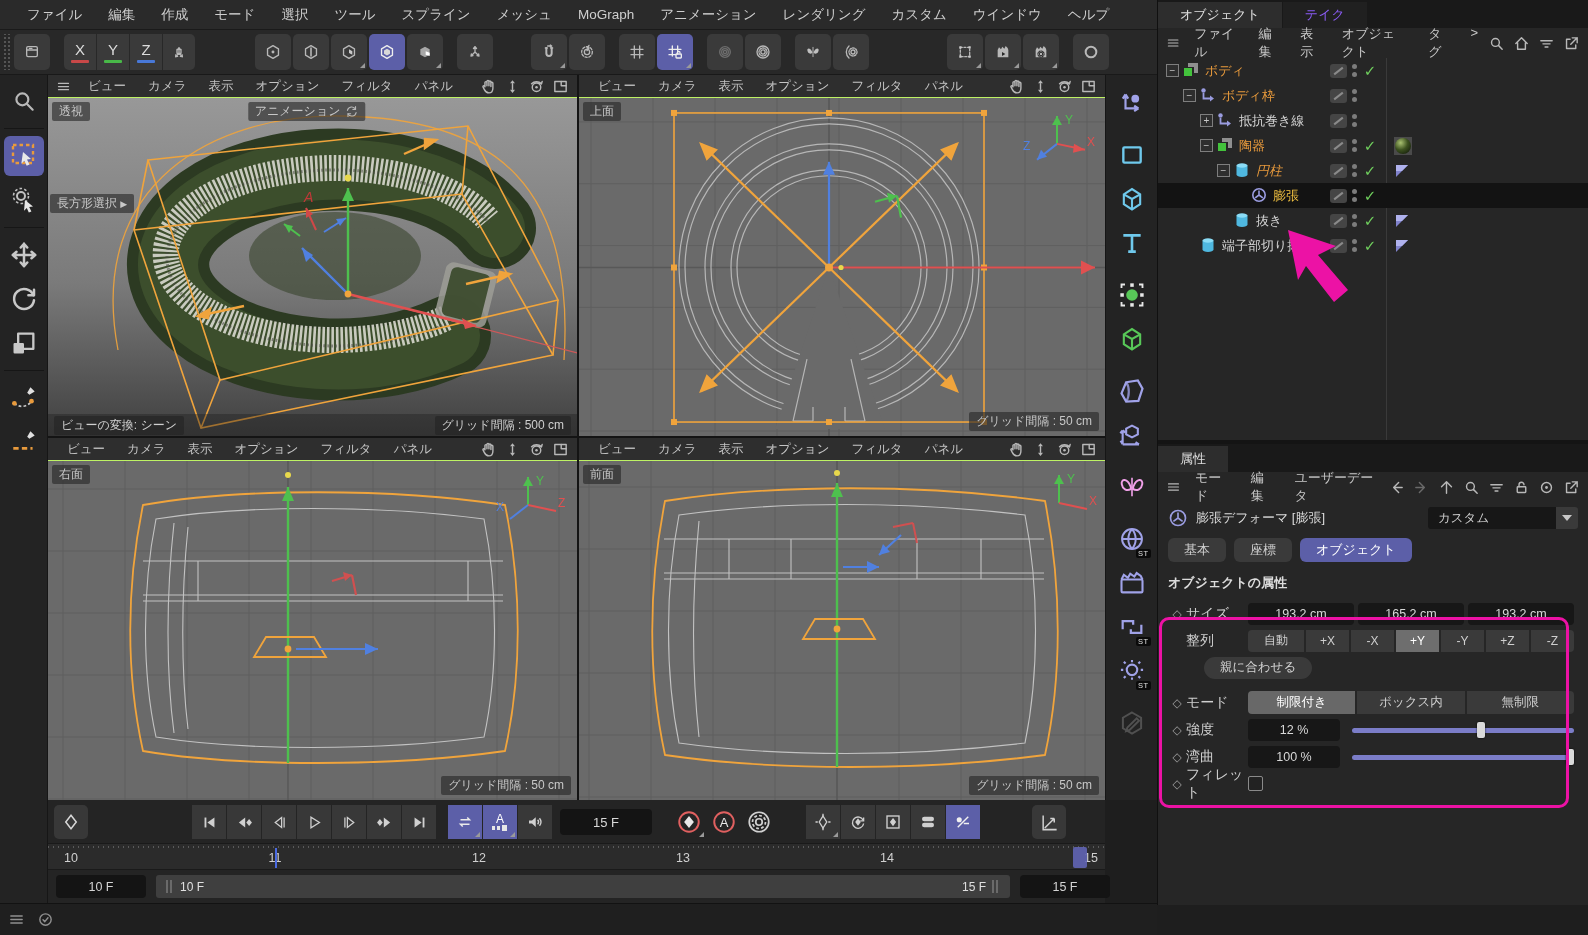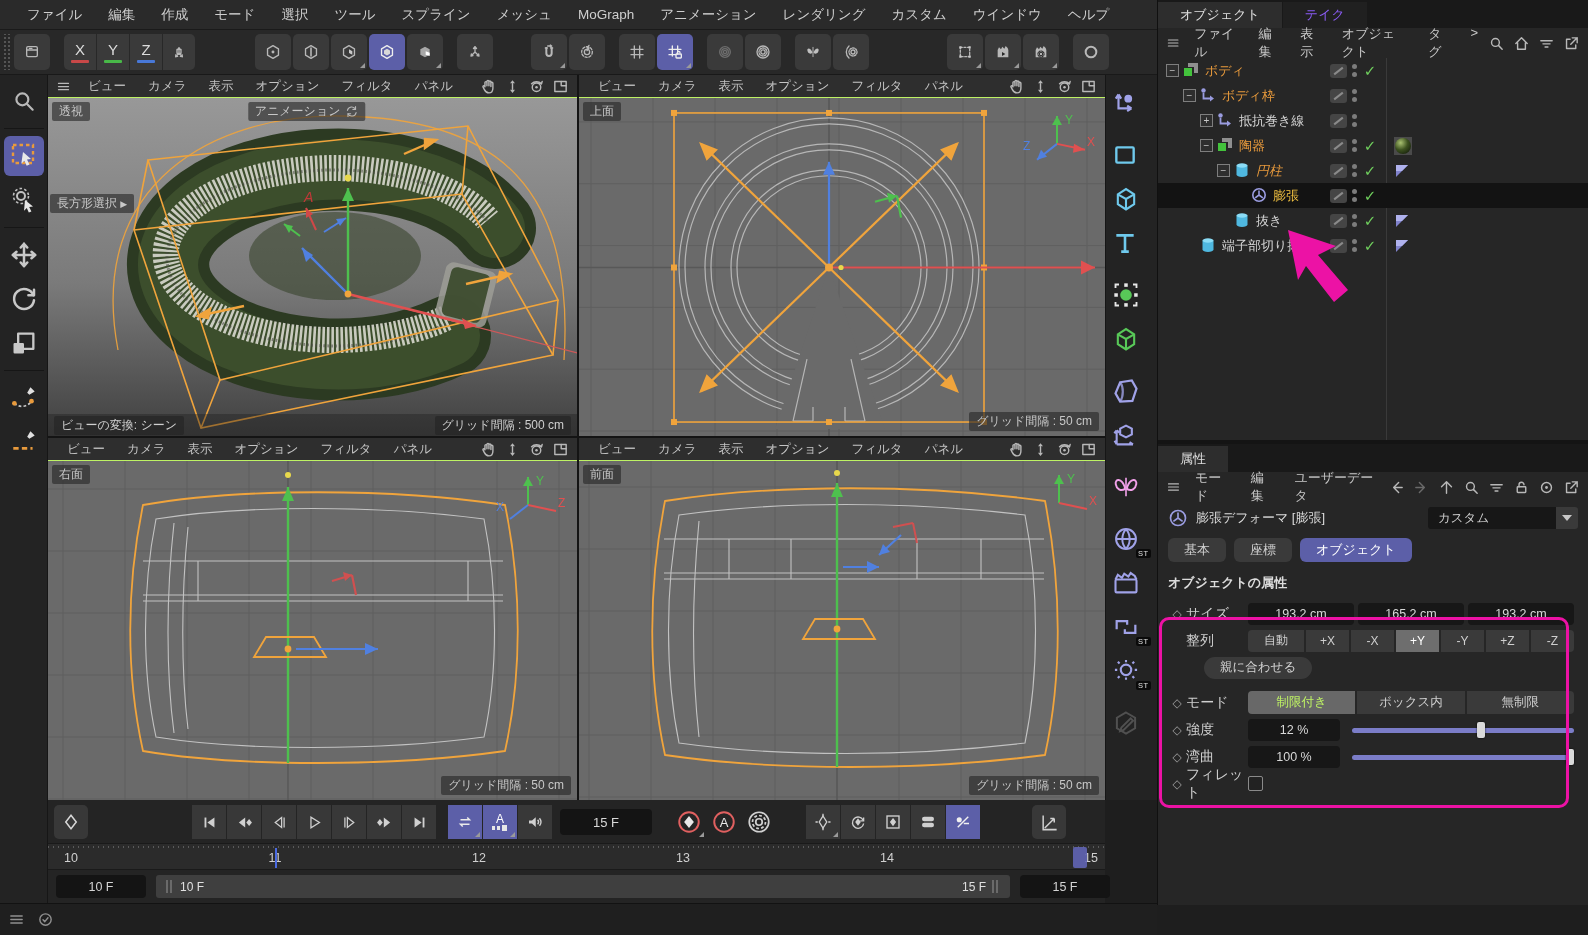--- a/index.html
+++ b/index.html
@@ -46,21 +46,21 @@
   .vp-nav{margin-left:auto;display:flex;gap:7px;align-items:center}
   .vp-nav .nico{width:17px;height:17px;cursor:pointer}
   .vp-canvas{position:absolute;left:0;top:23px;right:0;bottom:0;cursor:crosshair}
   .vp-canvas>svg{position:absolute;left:0;top:0;width:100%;height:100%}
   .vp-pill{position:absolute;background:rgba(38,38,38,.62);color:#c8c8c8;font-size:12px;padding:1px 7px;border-radius:2px;white-space:nowrap}
   .vp-botband{position:absolute;left:0;right:0;bottom:0;height:22px;background:rgba(30,30,30,.38);display:flex;align-items:center;justify-content:space-between;padding:0 6px}
   .vp-botband span{background:rgba(32,32,32,.55);padding:1px 7px;border-radius:2px;font-size:12px;color:#cfcfcf}
 
   
   .palette{position:absolute;left:1105px;top:45px;width:52px;height:725px;background:#232323;border-left:1px solid #161616;display:flex;flex-direction:column;align-items:center;padding-top:6px}
-  .pbtn{width:40px;height:40px;border-radius:6px;margin:2px 0;display:flex;align-items:center;position:relative;cursor:pointer}
+  .pbtn{width:40px;height:40px;border-radius:6px;margin:2px 0;display:flex;align-items:center;justify-content:center;position:relative;cursor:pointer}
   .pbtn .st{position:absolute;right:1px;bottom:1px;background:#0a0a0a;color:#e0e0e0;font-size:7.5px;padding:0 2px;border-radius:2px;letter-spacing:.5px}
   .p-sep{height:8px}
   .pbtn.disabled{opacity:.38}
 
   
   .timeline{position:absolute;left:48px;top:770px;width:1057px;height:103px;background:#242424}
   .transport{position:relative;height:44px;border-bottom:1px solid #1a1a1a}
   .tlbtn{position:absolute;top:5px;width:34px;height:34px;background:#383838;display:flex;align-items:center;justify-content:center;cursor:pointer}
   .tlbtn.rounded{border-radius:5px}
   .tlbtn.active{background:#5c5fa8}
@@ -126,21 +126,21 @@
   .plabel{width:62px;font-size:14px;color:#cfcfcf;flex:none}
   .pcontent{flex:1;display:flex;align-items:center;gap:4px}
   .pfield{height:22px;background:#171717;border-radius:4px;display:flex;align-items:center;justify-content:center;font-size:12.5px;color:#d8d8d8;cursor:text}
   .sizef{flex:1}
   .abtn{height:22px;background:#3a3a3a;display:flex;align-items:center;justify-content:center;font-size:12px;color:#cfcfcf;flex:1;cursor:pointer}
   .abtn:first-child{border-radius:4px 0 0 4px}.abtn:last-child{border-radius:0 4px 4px 0}
   .abtn.active{background:#6e6e6e;color:#fff}
   .fitbtn{height:22px;padding:0 16px;background:#3a3a3a;border-radius:11px;display:flex;align-items:center;font-size:12.5px;color:#d4d4d4;cursor:pointer;margin-left:18px}
   .mbtn{height:23px;background:#3a3a3a;display:flex;align-items:center;justify-content:center;font-size:12.5px;color:#cfcfcf;flex:1;cursor:pointer}
   .mbtn:first-child{border-radius:4px 0 0 4px}.mbtn:last-child{border-radius:0 4px 4px 0}
-  .mbtn.active{background:#686868;color:#bef264}
+  .mbtn.active{background:#686868;color:#ffffff}
   .sliderwrap{flex:1;position:relative;height:18px;margin-left:8px;cursor:pointer}
   .strack{position:absolute;left:0;right:0;top:7px;height:5px;border-radius:3px;background:#7b7dc8}
   .shandle{position:absolute;top:1px;width:8px;height:16px;border-radius:2px;background:#dadada;box-shadow:0 0 2px #000}
   .checkbox{width:15px;height:15px;border:1.5px solid #8a8a8a;border-radius:2px;background:#222;cursor:pointer}
 
   
   .hl-box{position:absolute;left:1159px;top:617px;width:410px;height:191px;border:3px solid #ec12a5;border-radius:10px;pointer-events:none;z-index:50}
   .hl-arrow{position:absolute;left:1284px;top:228px;z-index:51;pointer-events:none}
 </style>
 </head>

